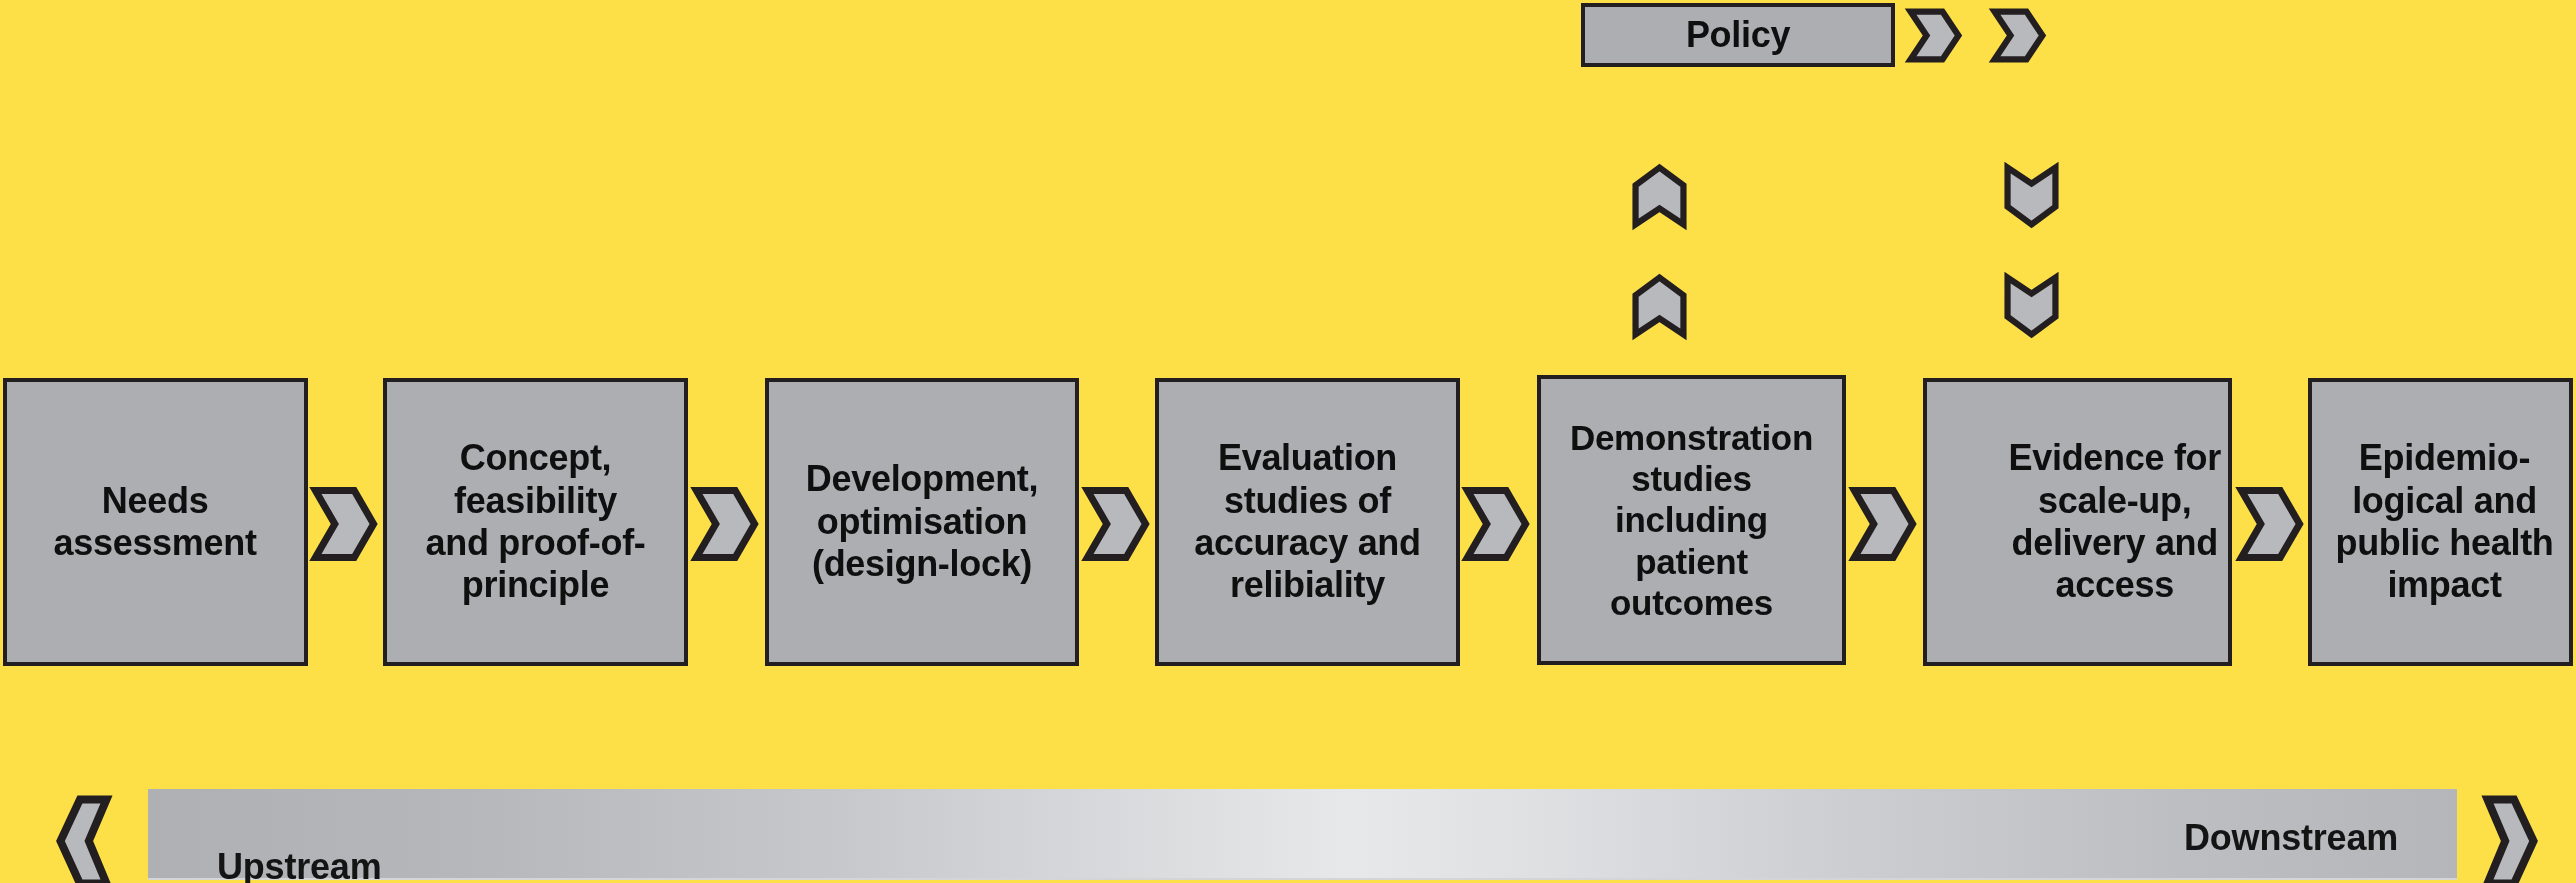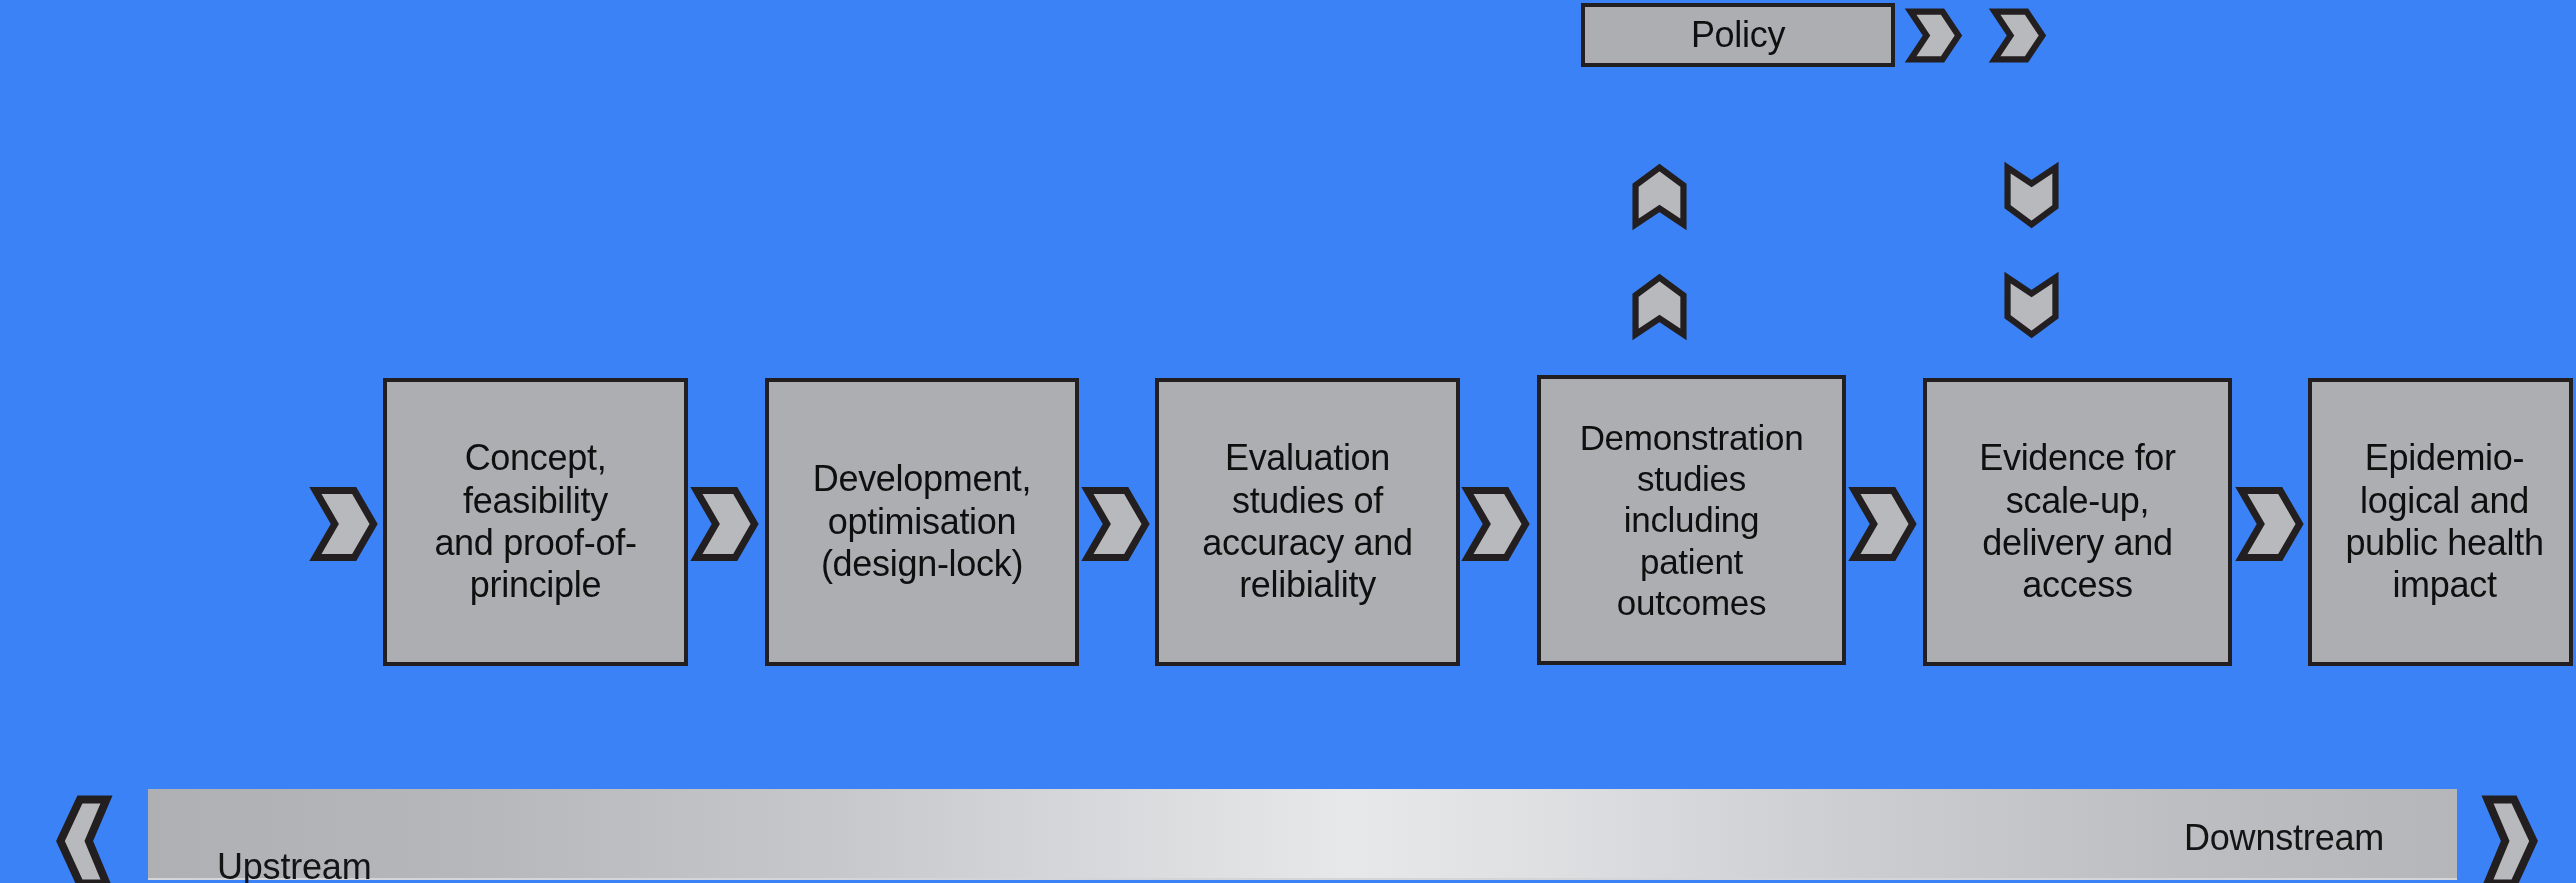--- a/index.html
+++ b/index.html
@@ -7,22 +7,23 @@
     padding: 0;
     background: #ffffff;
   }
   body {
     font-family: "Liberation Sans", sans-serif;
   }
   #canvas {
     position: relative;
     width: 2576px;
     height: 884px;
-    background: #3b82f6;
+    background: #fde047;
     overflow: hidden;
+    font-weight: bold;
   }
 
   
   .stage-box {
     position: absolute;
     box-sizing: border-box;
     background: #acaeb2;
     border: 4.4px solid #231f20;
     display: flex;
     align-items: center;
@@ -121,20 +122,24 @@
       <path d="M4 4 L31 22 L58 4 L58 48 L31 68 L4 48 Z" fill="#b7b9bd" stroke="#231f20" stroke-width="7" stroke-linejoin="miter"></path>
     </svg>
   </div>
 
   <div class="chev" style="left:2004px; top:274px; width:55px; height:64px;">
     <svg viewBox="0 0 62 72" width="55" height="64" aria-hidden="true">
       <path d="M4 4 L31 22 L58 4 L58 48 L31 68 L4 48 Z" fill="#b7b9bd" stroke="#231f20" stroke-width="7" stroke-linejoin="miter"></path>
     </svg>
   </div>
 
+  <div class="stage-box" style="left:2.6px; top:378px; width:305px; height:288px;">
+    <span class="label">Needs
+assessment</span>
+  </div>
 
   <div class="chev" style="left:311px; top:486px; width:67px; height:76px;">
     <svg viewBox="0 0 76 86" width="67" height="76" aria-hidden="true">
       <path d="M5 5 L49 5 L71 43 L49 81 L5 81 L27 43 Z" fill="#b7b9bd" stroke="#231f20" stroke-width="8" stroke-linejoin="miter"></path>
     </svg>
   </div>
 
   <div class="stage-box" style="left:383px; top:378px; width:305px; height:288px;">
     <span class="label">Concept,
 feasibility
@@ -180,21 +185,21 @@
 patient
 outcomes</span>
   </div>
 
   <div class="chev" style="left:1850px; top:486px; width:67px; height:76px;">
     <svg viewBox="0 0 76 86" width="67" height="76" aria-hidden="true">
       <path d="M5 5 L49 5 L71 43 L49 81 L5 81 L27 43 Z" fill="#b7b9bd" stroke="#231f20" stroke-width="8" stroke-linejoin="miter"></path>
     </svg>
   </div>
 
-  <div class="stage-box" style="left:1923px; top:378px; width:309px; height:288px;">
+  <div class="stage-box" style="left:1923px; top:378px; width:309px; height:288px;justify-content:flex-end;">
     <span class="label">Evidence for
 scale-up,
 delivery and
 access</span>
   </div>
 
   <div class="chev" style="left:2237px; top:486px; width:67px; height:76px;">
     <svg viewBox="0 0 76 86" width="67" height="76" aria-hidden="true">
       <path d="M5 5 L49 5 L71 43 L49 81 L5 81 L27 43 Z" fill="#b7b9bd" stroke="#231f20" stroke-width="8" stroke-linejoin="miter"></path>
     </svg>

